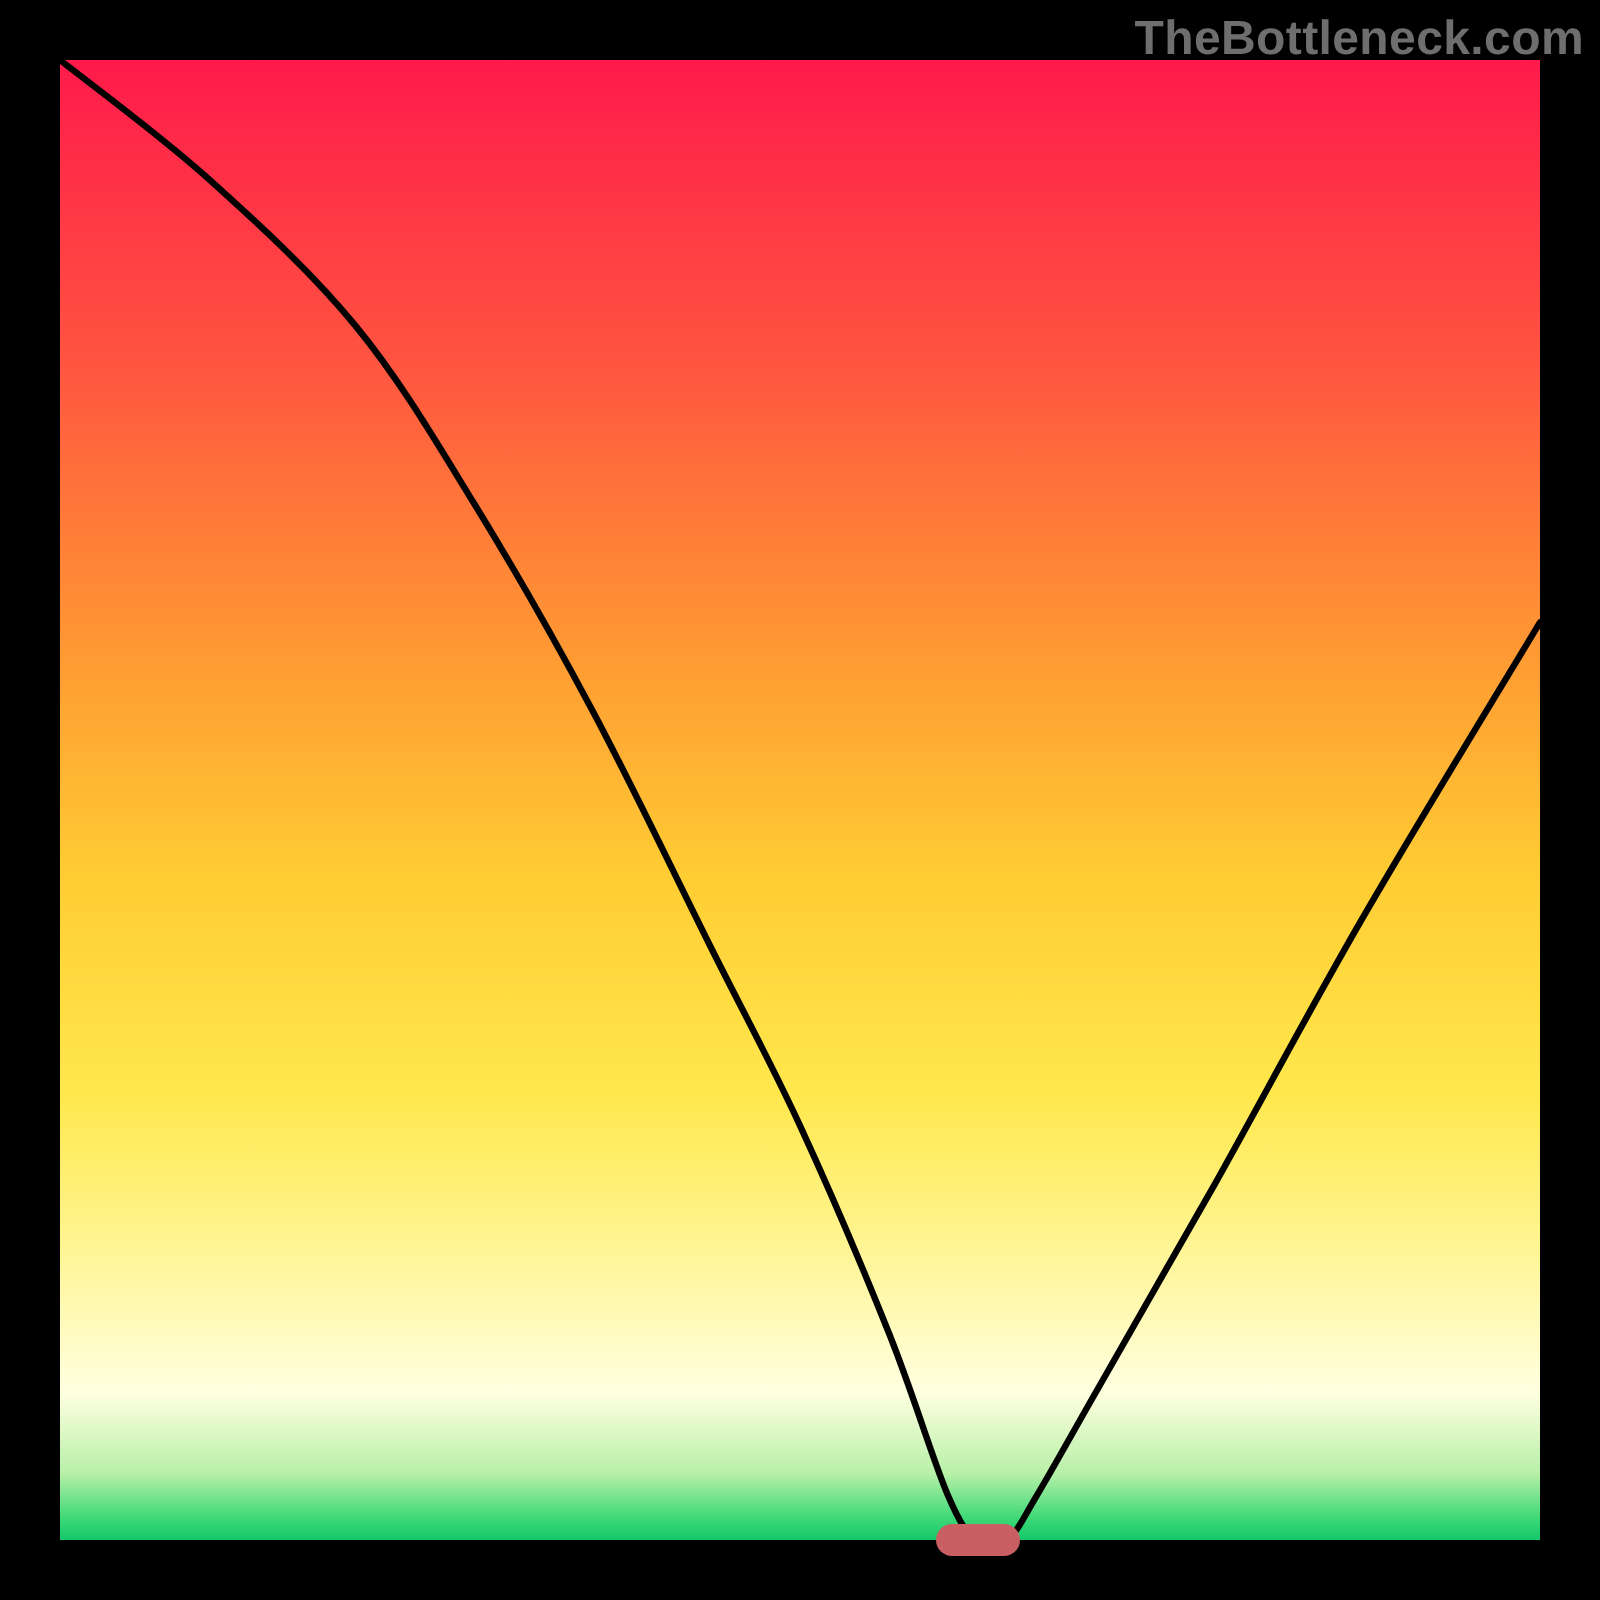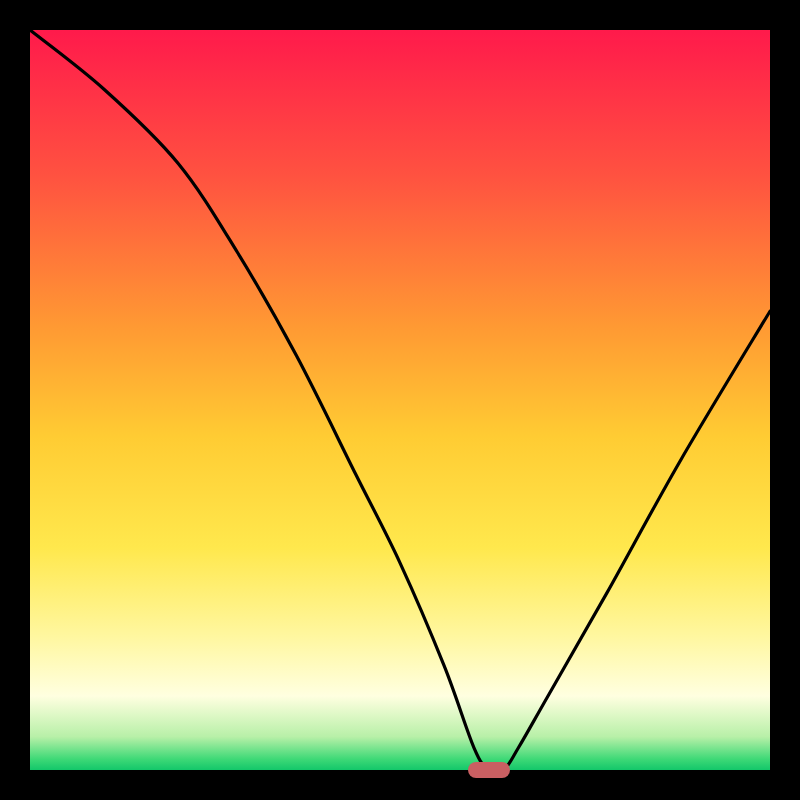--- a/index.html
+++ b/index.html
@@ -40,13 +40,14 @@
       <rect x="0" y="0" width="740" height="740" fill="url(#g)"></rect>
     </svg>
 
     <svg class="curve" viewBox="0 0 740 740" preserveAspectRatio="none">
       <path id="curve-path" fill="none" stroke="#000" stroke-width="3.2" stroke-linejoin="round" stroke-linecap="round" d="M 0 0 C 12.333333333333334 9.866666666666655 49.33333333333333 36.99999999999993 74 59.19999999999993 C 98.66666666666667 81.39999999999993 125.8 106.0666666666667 148 133.20000000000005 C 170.2 160.3333333333334 187.4666666666667 189.93333333333334 207.20000000000002 222 C 226.93333333333334 254.06666666666666 246.66666666666663 288.59999999999997 266.4 325.59999999999997 C 286.1333333333333 362.59999999999997 308.33333333333337 409.4666666666667 325.6 444 C 342.8666666666667 478.5333333333333 355.2 500.7333333333333 370 532.8 C 384.8 564.8666666666666 402.0666666666667 605.5666666666666 414.40000000000003 636.4 C 426.73333333333335 667.2333333333333 436.6 700.5333333333333 444 717.8 C 451.4 735.0666666666666 453.8666666666667 736.3 458.8 740 C 463.73333333333335 743.7 468.6666666666667 743.7 473.6 740 C 478.53333333333336 736.3 481.00000000000006 730.1333333333333 488.40000000000003 717.8 C 495.8 705.4666666666666 503.2 691.9 518 666 C 532.8 640.1 555 601.8666666666667 577.2 562.4 C 599.4000000000001 522.9333333333333 624.0666666666667 476.06666666666666 651.2 429.2 C 678.3333333333334 382.3333333333333 725.2 305.8666666666667 740 281.2"></path>
     </svg>
 
     <div class="marker" style="left: 458.8px; top: 740px;"></div>
   </div>
 
+  <div class="watermark">TheBottleneck.com</div>
 </div>
 
 </body></html>

